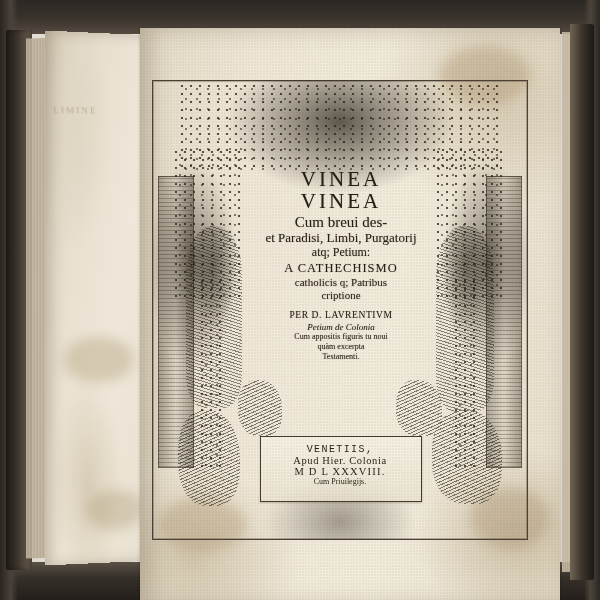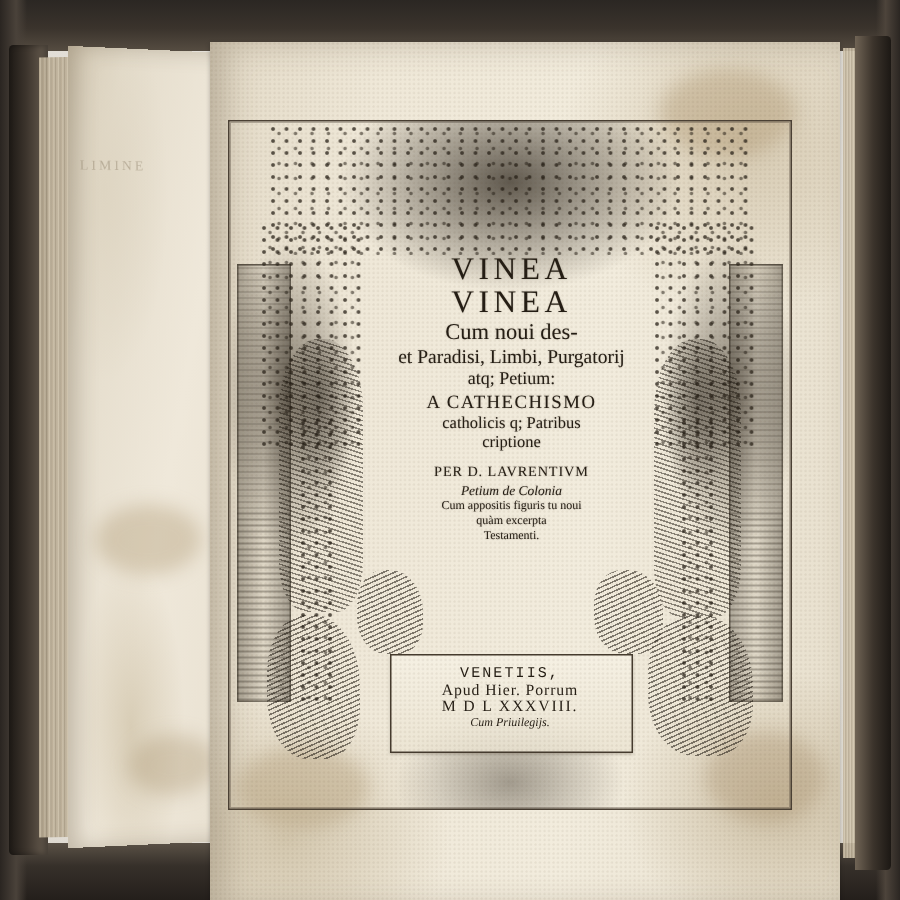--- a/index.html
+++ b/index.html
@@ -237,21 +237,21 @@
     position: absolute;
     left: 112px; top: 360px;
     width: 152px; height: 56px;
     text-align: center;
     color: #241d14;
     padding-top: 4px;
   }
   .i1 { font-size: 10px; letter-spacing: 1.4px; font-family: Liberation Mono, monospace; }
   .i2 { font-size: 10.5px; letter-spacing: 0.6px; }
   .i3 { font-size: 10.5px; letter-spacing: 1.2px; font-family: Liberation Serif, serif; }
-  .i4 { font-size: 8px; font-style: italic; }
+  .i4 { font-size: 8px; }
 
   .noise {
     position: absolute; inset: 0;
     pointer-events: none;
     opacity: 0.10;
     background-image:
       radial-gradient(circle at 1px 1px, rgba(90,70,45,0.8) 0.6px, rgba(0,0,0,0) 1px);
     background-size: 3px 3px;
   }
 </style>
@@ -302,37 +302,37 @@
         <div class="figure" style="right:34px; top:146px; width:58px; height:186px;"></div>
 
         <div class="beast" style="left:26px; top:330px; width:62px; height:96px;"></div>
         <div class="beast" style="right:26px; top:330px; width:70px; height:94px;"></div>
         <div class="beast" style="left:86px; top:300px; width:44px; height:56px;"></div>
         <div class="beast" style="right:86px; top:300px; width:46px; height:56px;"></div>
 
         <div class="title-block">
           <div class="t1">VINEA</div>
           <div class="t2">VINEA</div>
-          <div class="t3">Cum noui des-</div>
+          <div class="t3">Cum breui des-</div>
           <div class="t5">et Paradisi, Limbi, Purgatorij</div>
           <div class="t6">atq; Petium:</div>
           <div class="t7">A CATHECHISMO</div>
           <div class="t8">catholicis q; Patribus</div>
           <div class="t9">criptione</div>
           <div class="t10">PER D. LAVRENTIVM</div>
           <div class="t11">Petium de Colonia</div>
           <div class="t12">Cum appositis figuris tu noui</div>
           <div class="t12">quàm excerpta</div>
           <div class="t12">Testamenti.</div>
         </div>
 
         <div class="cartouche" style="left:108px; top:356px; width:160px; height:64px;"></div>
         <div class="imprint">
           <div class="i1">VENETIIS,</div>
-          <div class="i2">Apud Hier. Porrum</div>
+          <div class="i2">Apud Hier. Colonia</div>
           <div class="i3">M D L XXXVIII.</div>
           <div class="i4">Cum Priuilegijs.</div>
         </div>
       </div>
 
       <div class="noise"></div>
     </div>
 
     <div class="leaves-right"></div>
     <div class="cover-right"></div>

